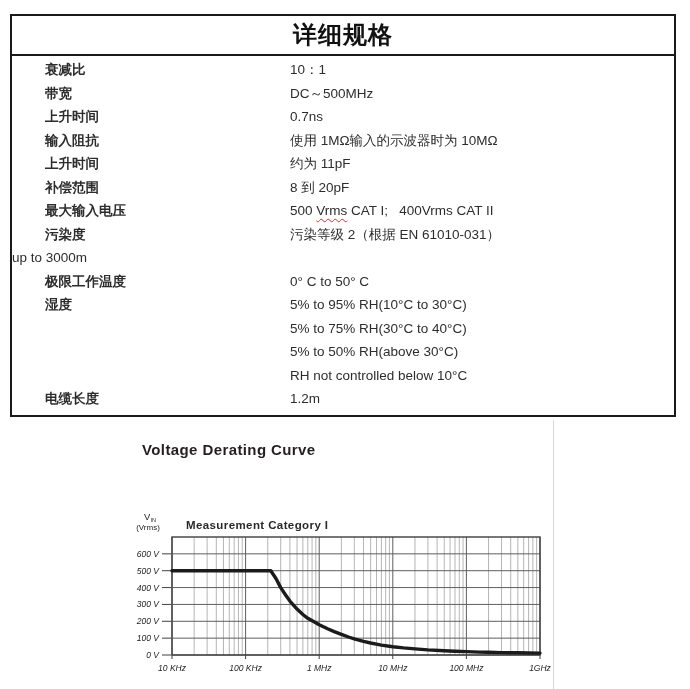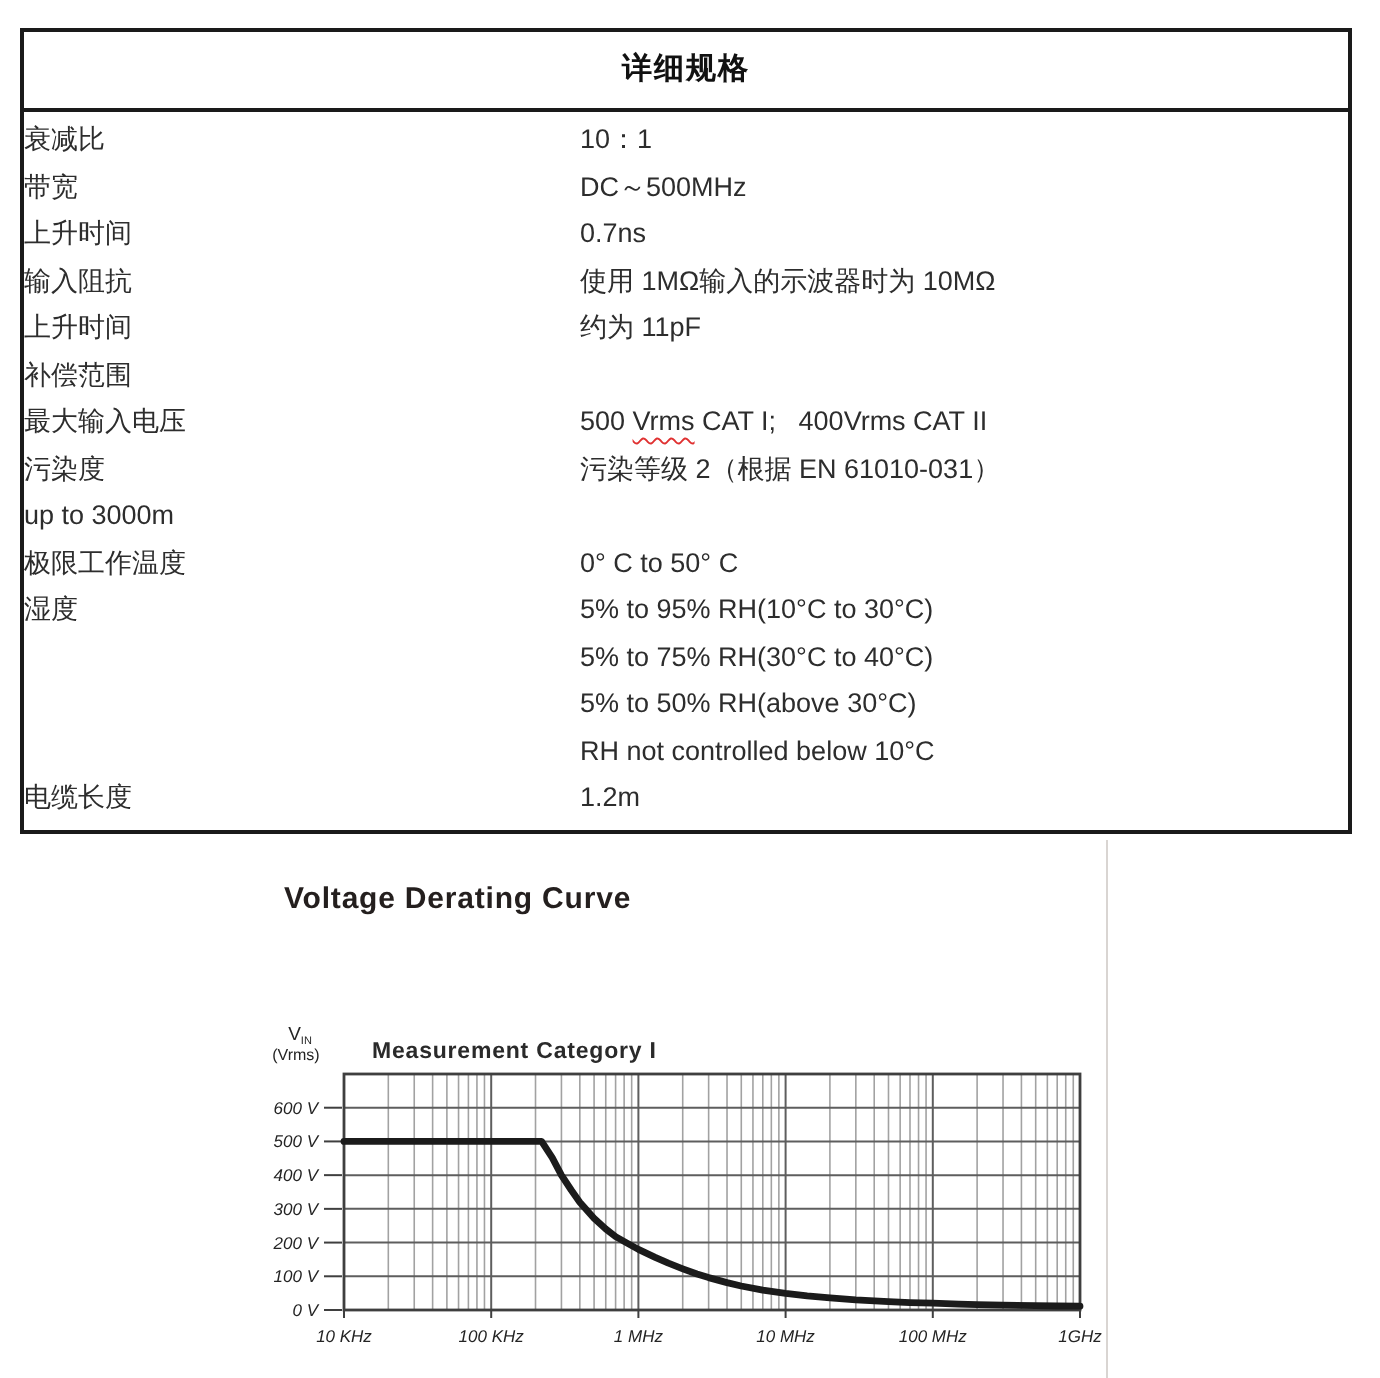--- a/index.html
+++ b/index.html
@@ -7,26 +7,26 @@
     width:690px;height:689px;position:relative;background:#ffffff;
     font-family:"Liberation Sans", sans-serif;overflow:hidden;
   }
   
   .spec-table{
     position:absolute;left:10px;top:14px;width:662px;
     border:2px solid #1a1a1a;background:#fff;box-sizing:content-box;
   }
   .spec-title{
     height:38px;line-height:38px;text-align:center;
-    font-family:"Liberation Serif", serif;font-weight:bold;font-size:15px;
+    font-family:"Liberation Serif", serif;font-weight:bold;font-size:24px;
     color:#111;border-bottom:2px solid #1a1a1a;letter-spacing:1px;
   }
   .spec-body{padding:2px 0 4px 0;}
   .spec-row{display:flex;height:23.5px;line-height:23.5px;font-size:13.5px;color:#2d2d2d;}
-  .spec-label{width:278px;box-sizing:border-box;flex:none;white-space:pre;}
+  .spec-label{width:278px;padding-left:33px;box-sizing:border-box;flex:none;white-space:pre;font-weight:bold;}
   .spec-value{flex:1;white-space:pre-wrap;}
   .squiggle{
     text-decoration:underline;
     text-decoration-style:wavy;
     text-decoration-color:#e03131;
     text-decoration-thickness:1px;
     text-underline-offset:3px;
   }
   
   .section-heading{
@@ -67,20 +67,21 @@
     <div class="spec-value">使用 1MΩ输入的示波器时为 10MΩ</div>
   </div>
 
   <div class="spec-row">
     <div class="spec-label">上升时间</div>
     <div class="spec-value">约为 11pF</div>
   </div>
 
   <div class="spec-row">
     <div class="spec-label">补偿范围</div>
+    <div class="spec-value">8 到 20pF</div>
   </div>
 
   <div class="spec-row">
     <div class="spec-label">最大输入电压</div>
     <div class="spec-value">500 <span class="squiggle">Vrms</span> CAT I;   400Vrms CAT II</div>
   </div>
 
   <div class="spec-row">
     <div class="spec-label">污染度</div>
     <div class="spec-value">污染等级 2（根据 EN 61010-031）</div>

